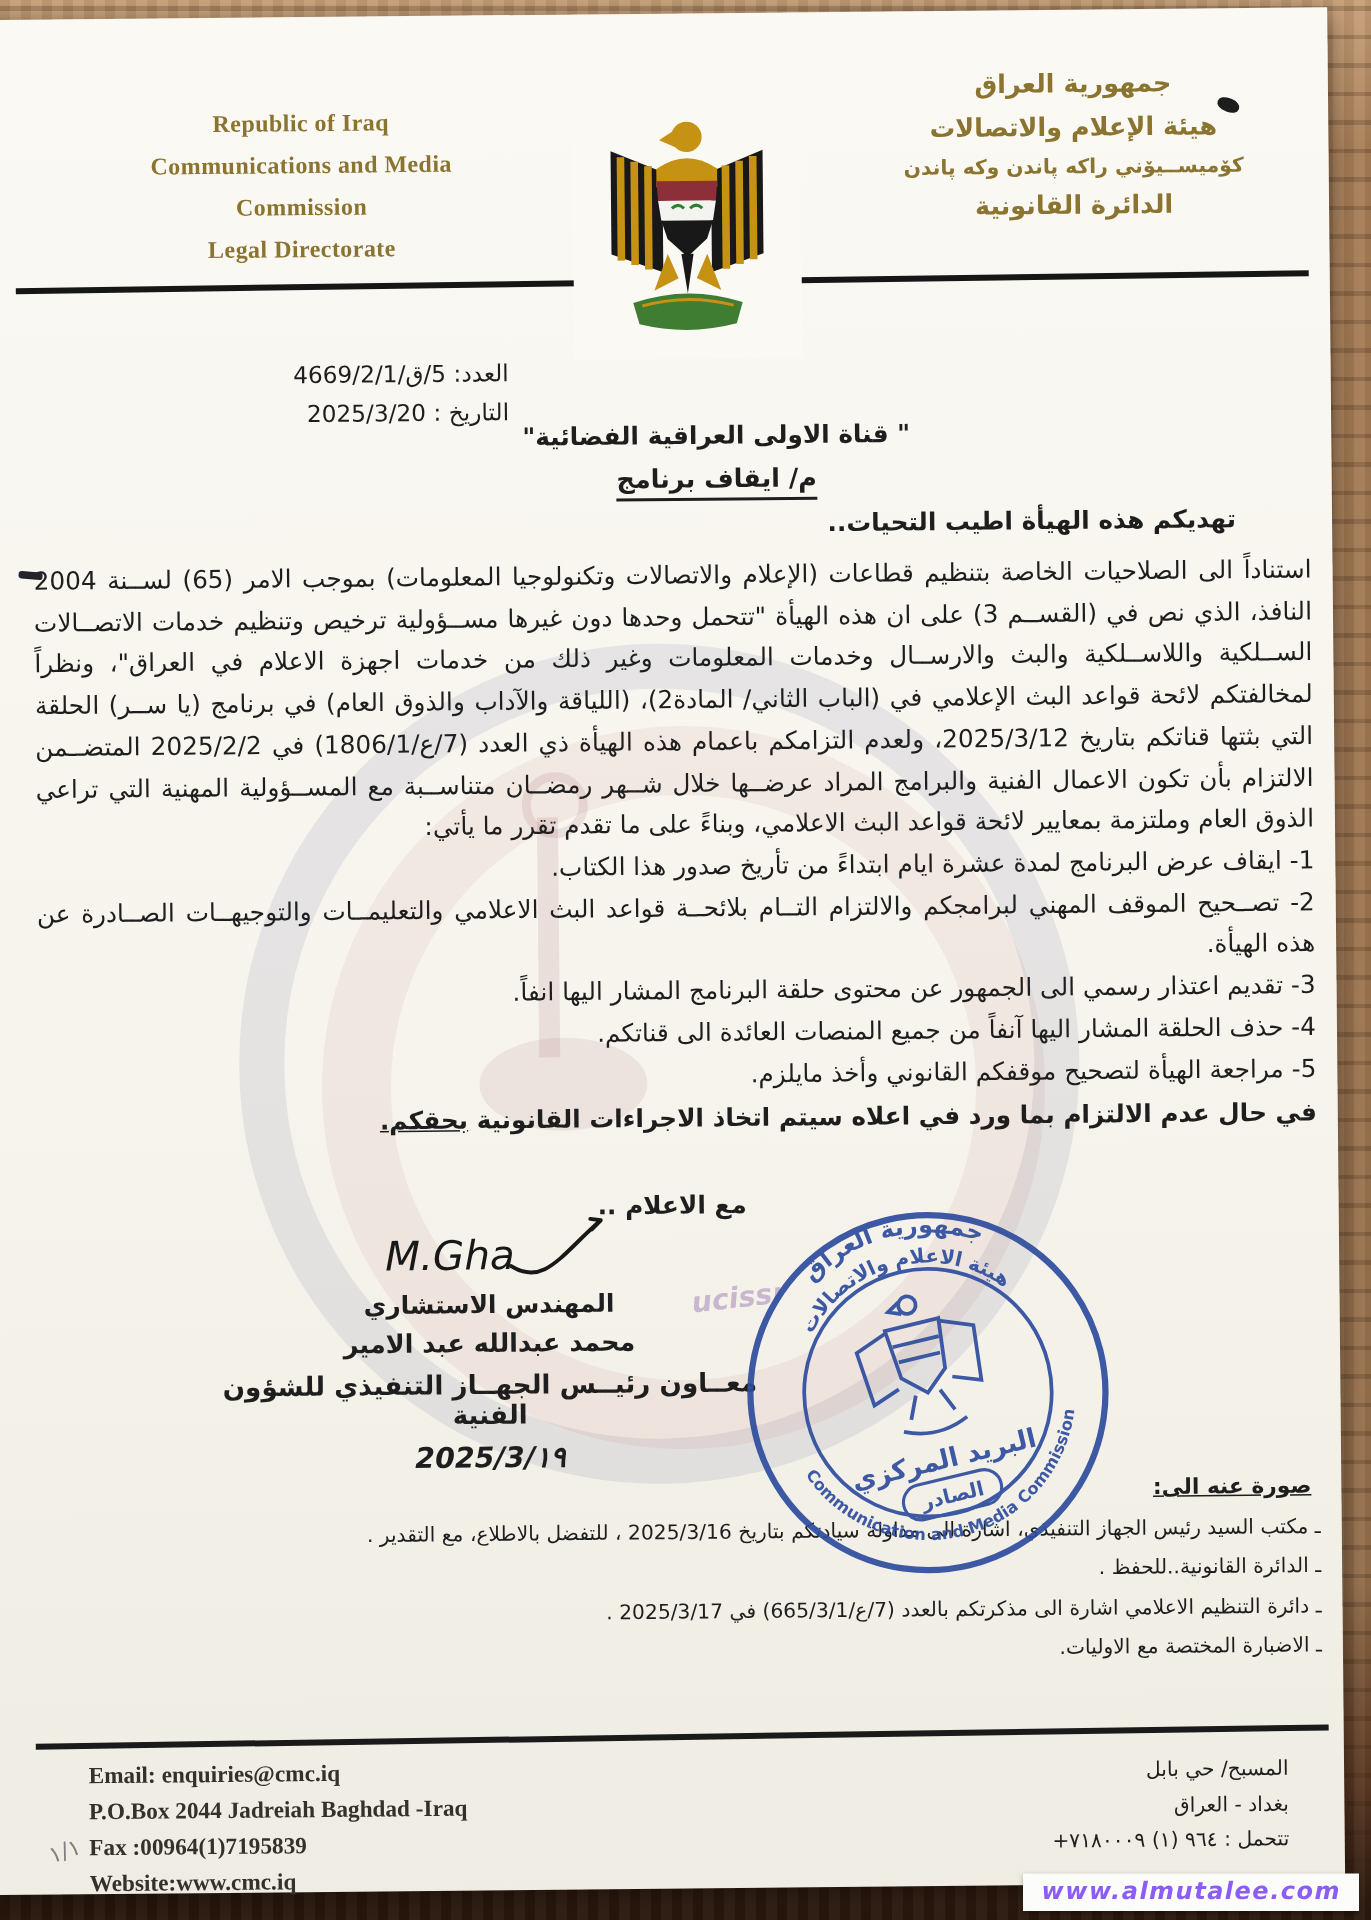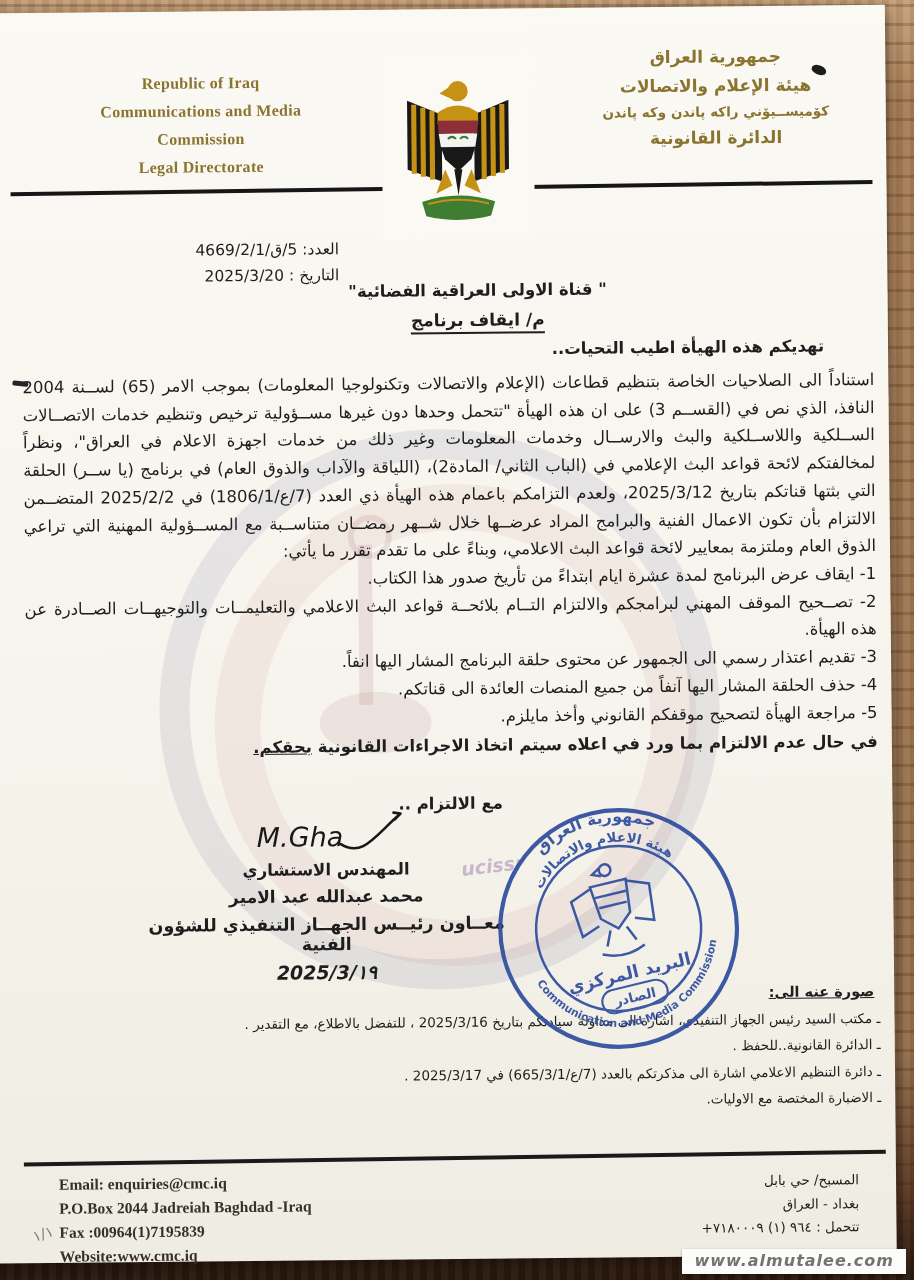--- a/index.html
+++ b/index.html
@@ -61,21 +61,21 @@
   .wm{z-index:0;}
   .wm-ring{left:168px;top:420px;width:500px;height:500px;border:30px solid rgba(35,50,120,0.085);border-radius:50%;}
   .wm-red{left:223px;top:475px;width:390px;height:390px;border:46px solid rgba(145,35,35,0.06);border-radius:50%;}
   .wm-tower{left:368px;top:535px;width:14px;height:160px;background:rgba(120,25,45,0.10);}
   .wm-head{left:358px;top:505px;width:32px;height:32px;border:6px solid rgba(120,25,45,0.10);border-radius:50%;}
   .wm-bird{left:328px;top:682px;width:112px;height:62px;background:rgba(120,25,45,0.075);border-radius:50%;}
   .wm-txt{left:468px;top:846px;font-size:19px;font-weight:bold;font-style:italic;color:rgba(110,60,150,0.32);transform:rotate(-6deg);}
   .artifact-blob{left:826px;top:60px;width:15px;height:9px;background:#1d1d1d;border-radius:45%;transform:rotate(22deg);}
   .artifact-dash{left:24px;top:368px;width:16px;height:5px;background:#24242a;transform:rotate(6deg);border-radius:2px;}
   
-  .sitemark{position:absolute;right:8px;bottom:6px;background:#fcfcfb;padding:2px 12px 4px;font-weight:bold;font-style:italic;font-size:16px;letter-spacing:1px;color:#737373;z-index:20;box-shadow:0 1px 3px rgba(0,0,0,.3);}
+  .sitemark{position:absolute;right:8px;bottom:6px;background:#fcfcfb;padding:2px 12px 4px;font-weight:bold;font-style:italic;font-size:16px;letter-spacing:1px;color:#8b5cf6;z-index:20;box-shadow:0 1px 3px rgba(0,0,0,.3);}
 </style>
 </head>
 <body>
 
 <div class="canvas">
   <div class="paper">
 
     <div class="abs wm wm-ring"></div>
     <div class="abs wm wm-red"></div>
     <div class="abs wm wm-head"></div>
@@ -141,21 +141,21 @@
     <div class="abs flow ar" dir="rtl">
       <p>استناداً الى الصلاحيات الخاصة بتنظيم قطاعات (الإعلام والاتصالات وتكنولوجيا المعلومات) بموجب الامر (65) لســنة 2004 النافذ، الذي نص في (القســم 3) على ان هذه الهيأة "تتحمل وحدها دون غيرها مســؤولية ترخيص وتنظيم خدمات الاتصــالات الســلكية واللاســلكية والبث والارســال وخدمات المعلومات وغير ذلك من خدمات اجهزة الاعلام في العراق"، ونظراً لمخالفتكم لائحة قواعد البث الإعلامي في (الباب الثاني/ المادة2)، (اللياقة والآداب والذوق العام) في برنامج (يا ســر) الحلقة التي بثتها قناتكم بتاريخ 2025/3/12، ولعدم التزامكم باعمام هذه الهيأة ذي العدد (7/ع/1806/1) في 2025/2/2 المتضــمن الالتزام بأن تكون الاعمال الفنية والبرامج المراد عرضــها خلال شــهر رمضــان متناســبة مع المســؤولية المهنية التي تراعي الذوق العام وملتزمة بمعايير لائحة قواعد البث الاعلامي، وبناءً على ما تقدم تقرر ما يأتي:</p>
       <div class="item">1- ايقاف عرض البرنامج لمدة عشرة ايام ابتداءً من تأريخ صدور هذا الكتاب.</div>
       <div class="item">2- تصــحيح الموقف المهني لبرامجكم والالتزام التــام بلائحــة قواعد البث الاعلامي والتعليمــات والتوجيهــات الصــادرة عن هذه الهيأة.</div>
       <div class="item">3- تقديم اعتذار رسمي الى الجمهور عن محتوى حلقة البرنامج المشار اليها انفاً.</div>
       <div class="item">4- حذف الحلقة المشار اليها آنفاً من جميع المنصات العائدة الى قناتكم.</div>
       <div class="item">5- مراجعة الهيأة لتصحيح موقفكم القانوني وأخذ مايلزم.</div>
       <div class="warning"><span>في حال عدم الالتزام بما ورد في اعلاه سيتم اتخاذ الاجراءات القانونية </span><span class="u">بحقكم.</span></div>
     </div>
 
-    <div class="abs closing ar" dir="rtl">مع الالتزام ..</div>
+    <div class="abs closing ar" dir="rtl">مع الاعلام ..</div>
 
     <svg class="abs sig-svg" width="180" height="70" viewBox="0 0 180 70">
       <text x="12" y="48" font-family="DejaVu Sans" font-size="27" font-style="italic" fill="#181818">M.Gha</text>
       <path d="M96,46 C 118,60 130,38 156,16 L150,22 M156,16 L149,15" stroke="#181818" stroke-width="2.6" fill="none" stroke-linecap="round"></path>
     </svg>
 
     <div class="abs sigblock ar" dir="rtl">
       <p class="t1">المهندس الاستشاري</p>
       <p class="t2">محمد عبدالله عبد الامير</p>
       <p class="t3">معــاون رئيــس الجهــاز التنفيذي للشؤون الفنية</p>

